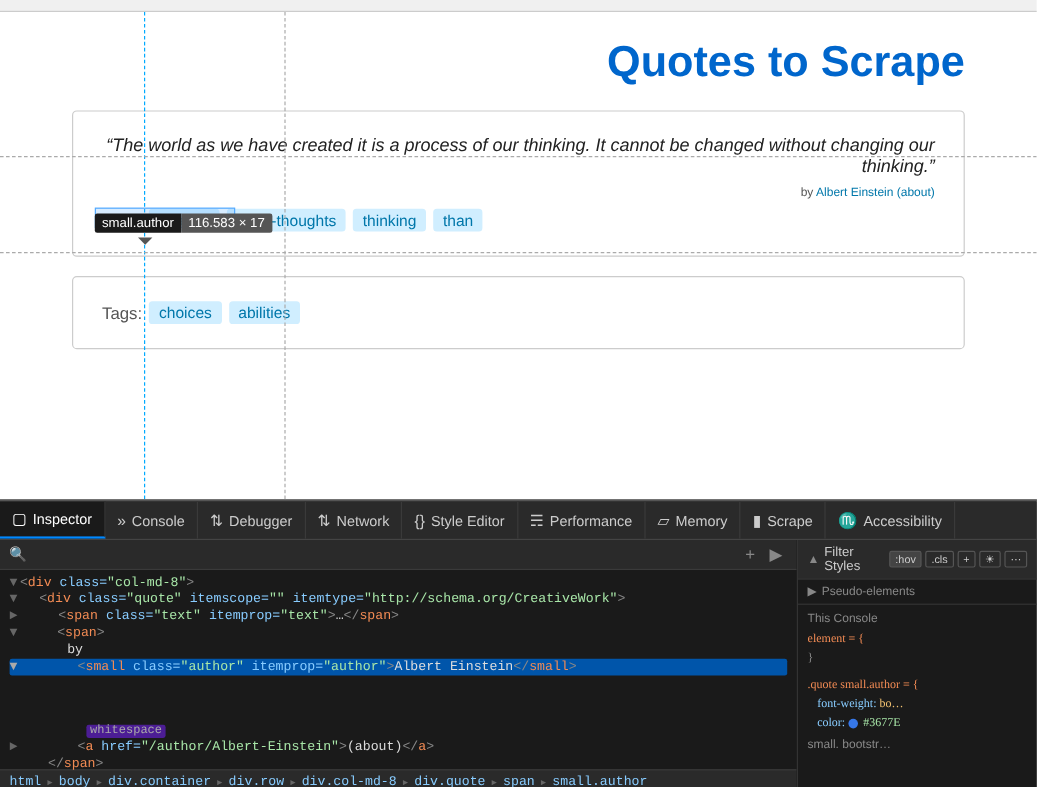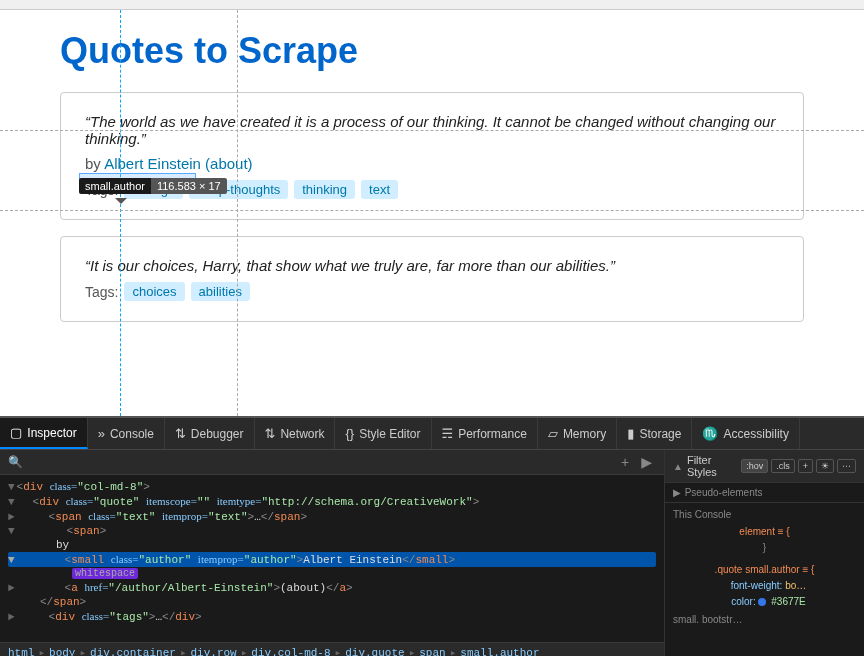--- a/index.html
+++ b/index.html
@@ -49,20 +49,21 @@
       position: absolute;
       left: 0;
       right: 0;
       top: 200px;
       border-top: 1px dashed #aaa;
       pointer-events: none;
     }
 
     .page-inner {
       padding: 20px 60px;
+      text-align: right;
     }
 
     .page-title {
       font-size: 36px;
       font-weight: bold;
       color: #0066cc;
       margin-bottom: 20px;
     }
 
     .quote-box {
@@ -74,21 +75,21 @@
     }
 
     .quote-text {
       font-style: italic;
       font-size: 15px;
       color: #222;
       margin-bottom: 8px;
     }
 
     .quote-author-line {
-      font-size: 15px;
+      font-size: 10px;
       color: #555;
       margin-bottom: 8px;
     }
 
     .quote-author-link {
       color: #0077aa;
       text-decoration: none;
     }
 
     .about-link {
@@ -277,21 +278,21 @@
       border-radius: 2px;
     }
 
     .tree-toggle {
       color: #666;
       margin-right: 2px;
       cursor: pointer;
     }
 
     .tag-name { color: #f28b54; }
-    .attr-name { color: #88ccff; font-family: Liberation Serif, serif; }
+    .attr-name { color: #88ccff; }
     .attr-value { color: #a8e6a8; }
     .tag-punct { color: #888; }
     .text-content { color: #ddd; }
 
     
     .breadcrumb-bar {
       background: #2a2a2a;
       border-top: 1px solid #3a3a3a;
       padding: 3px 8px;
       font-size: 11px;
@@ -381,25 +382,24 @@
       padding: 6px 8px;
     }
 
     .section-title {
       color: #888;
       font-size: 10px;
       margin-bottom: 4px;
     }
 
     .css-rule {
-      font-family: Liberation Sans, sans-serif;
+      font-family: Liberation Serif, serif;
       font-size: 10px;
       color: #ccc;
       line-height: 1.6;
-      text-align: center;
     }
 
     .css-selector { color: #f28b54; }
     .css-brace { color: #888; }
     .css-prop { color: #88ccff; }
     .css-val { color: #a8e6a8; }
     .css-special { color: #f0c070; }
     .color-dot {
       display: inline-block;
       width: 8px;
@@ -430,26 +430,25 @@
         <span>by </span>
         <a class="quote-author-link" href="#">Albert Einstein</a>
         <span> </span>
         <a class="about-link" href="#">(about)</a>
       </p>
       <div class="tags-line">
         <span>Tags:</span>
         <span class="tag-badge">change</span>
         <span class="tag-badge">deep-thoughts</span>
         <span class="tag-badge">thinking</span>
-        <span class="tag-badge">text</span>
+        <span class="tag-badge">than</span>
       </div>
     </div>
 
     <div class="quote-box">
-      <p class="quote-text">“It is our choices, Harry, that show what we truly are, far more than our abilities.”</p>
       <div class="tags-line">
         <span>Tags:</span>
         <span class="tag-badge">choices</span>
         <span class="tag-badge">abilities</span>
       </div>
     </div>
   </div>
 
   <div class="grid-line-v1"></div>
   <div class="grid-line-v2"></div>
@@ -491,21 +490,21 @@
     <div class="tab-item">
       <span class="tab-icon">☴</span>
       <span>Performance</span>
     </div>
     <div class="tab-item">
       <span class="tab-icon">▱</span>
       <span>Memory</span>
     </div>
     <div class="tab-item">
       <span class="tab-icon">▮</span>
-      <span>Storage</span>
+      <span>Scrape</span>
     </div>
     <div class="tab-item">
       <span class="tab-icon">♏</span>
       <span>Accessibility</span>
     </div>
   </div>
 
   <div class="devtools-content">
 
     <div class="html-panel">
@@ -526,31 +525,31 @@
         <div class="tree-line">
           <span class="tree-toggle">▼</span>
           <span style="margin-left:16px;"><span class="tag-punct">&lt;</span><span class="tag-name">div</span> <span class="attr-name">class=</span><span class="attr-value">"quote"</span> <span class="attr-name">itemscope=</span><span class="attr-value">""</span> <span class="attr-name">itemtype=</span><span class="attr-value">"http://schema.org/CreativeWork"</span><span class="tag-punct">&gt;</span></span>
         </div>
         <div class="tree-line">
           <span class="tree-toggle">►</span>
           <span style="margin-left:32px;"><span class="tag-punct">&lt;</span><span class="tag-name">span</span> <span class="attr-name">class=</span><span class="attr-value">"text"</span> <span class="attr-name">itemprop=</span><span class="attr-value">"text"</span><span class="tag-punct">&gt;</span><span class="text-content">…</span><span class="tag-punct">&lt;/</span><span class="tag-name">span</span><span class="tag-punct">&gt;</span></span>
         </div>
         <div class="tree-line">
           <span class="tree-toggle">▼</span>
-          <span style="margin-left:50px;"><span class="tag-punct">&lt;</span><span class="tag-name">span</span><span class="tag-punct">&gt;</span></span>
+          <span style="margin-left:31px;"><span class="tag-punct">&lt;</span><span class="tag-name">span</span><span class="tag-punct">&gt;</span></span>
         </div>
         <div class="tree-line">
           <span style="margin-left:48px;" class="text-content">by</span>
         </div>
         <div class="tree-line highlighted">
           <span class="tree-toggle" style="color:#aaa;">▼</span>
           <span style="margin-left:48px;"><span class="tag-punct">&lt;</span><span class="tag-name">small</span> <span class="attr-name">class=</span><span class="attr-value">"author"</span> <span class="attr-name">itemprop=</span><span class="attr-value">"author"</span><span class="tag-punct">&gt;</span><span class="text-content">Albert Einstein</span><span class="tag-punct">&lt;/</span><span class="tag-name">small</span><span class="tag-punct">&gt;</span></span>
         </div>
         <div class="tree-line">
-          <span style="margin-left:64px; background:#6d28d9; border-radius:2px; padding:0 3px; font-size:10px; color:#aaa;">whitespace</span>
+          <span style="margin-left:64px; background:#4c1d95; border-radius:2px; padding:0 3px; font-size:10px; color:#aaa;margin-top:40px;">whitespace</span>
         </div>
         <div class="tree-line">
           <span class="tree-toggle">►</span>
           <span style="margin-left:48px;"><span class="tag-punct">&lt;</span><span class="tag-name">a</span> <span class="attr-name">href=</span><span class="attr-value">"/author/Albert-Einstein"</span><span class="tag-punct">&gt;</span><span class="text-content">(about)</span><span class="tag-punct">&lt;/</span><span class="tag-name">a</span><span class="tag-punct">&gt;</span></span>
         </div>
         <div class="tree-line">
           <span style="margin-left:32px;"><span class="tag-punct">&lt;/</span><span class="tag-name">span</span><span class="tag-punct">&gt;</span></span>
         </div>
         <div class="tree-line">
           <span class="tree-toggle">►</span>

